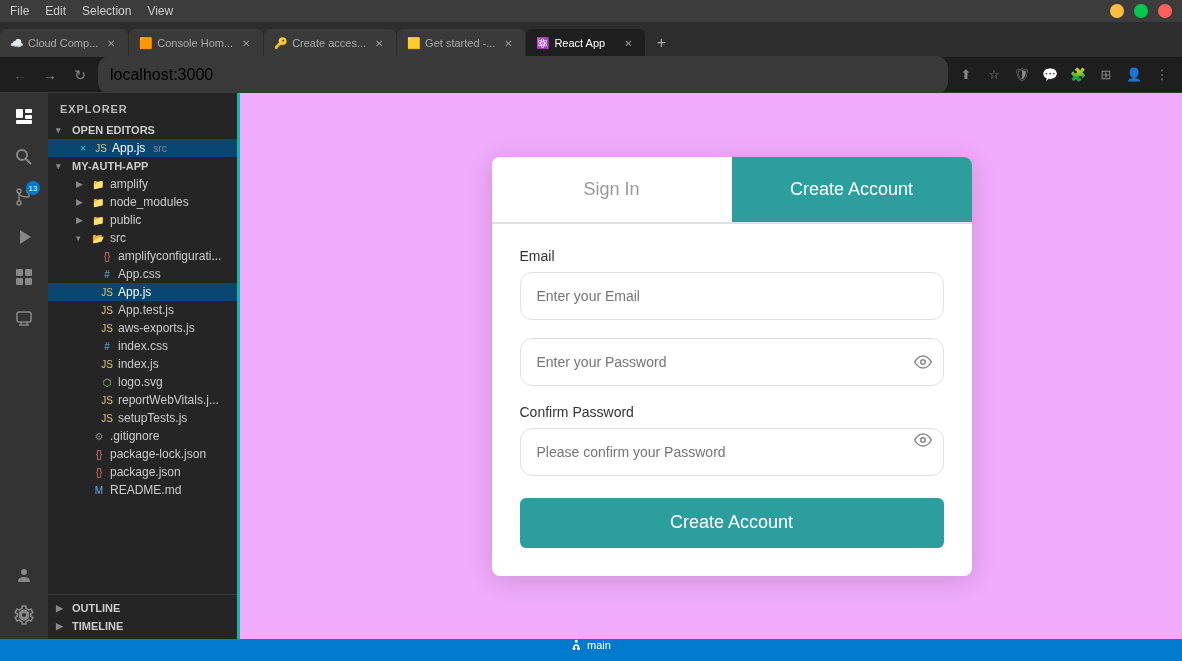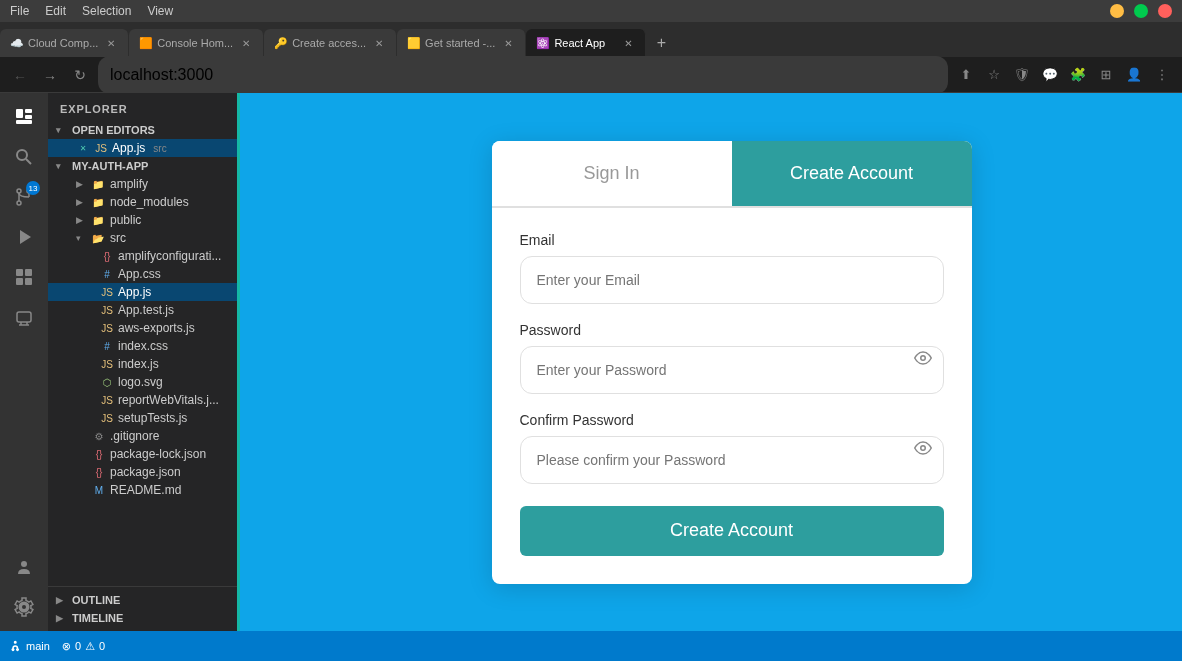--- a/index.html
+++ b/index.html
@@ -170,21 +170,21 @@
     .file-icon.css { color: #61afef; }
     .file-icon.json { color: #e06c75; }
     .file-icon.svg { color: #98c379; }
     .file-icon.gitignore { color: #888; }
     .file-icon.folder { color: #dcb862; }
     .file-icon.close-dot { color: #4ec9b0; font-size: 8px; }
 
     
     .browser-content {
       flex: 1;
-      background: #0ea5e9;
+      background: #f0abfc;
       display: flex;
       align-items: center;
       justify-content: center;
       overflow: hidden;
       padding-left: 41px;
     }
 
     
     .auth-card {
       background: white;
@@ -256,27 +256,28 @@
       border: none;
       border-radius: 6px;
       font-size: 18px;
       font-weight: 500;
       cursor: pointer;
       margin-top: 4px;
     }
 
     
     .status-bar {
-      height: 30px;
+      height: 22px;
       background: #007acc;
       display: flex;
       align-items: center;
       padding: 0 10px;
       gap: 12px;
       flex-shrink: 0;
+      flex-direction: column;
     }
     .status-item { font-size: 11px; color: #fff; display: flex; align-items: center; gap: 4px; }
   </style>
 </head>
 <body>
 
 <div class="title-bar">
   <div class="title-bar-left">
     <div class="title-bar-menu">
       <span>File</span>
@@ -539,21 +540,20 @@
 
       <div class="auth-body">
         
         <div class="field-wrapper">
           <div class="field-label">Email</div>
           <input class="field-input" type="email" placeholder="Enter your Email" style="">
         </div>
 
         
         <div class="field-wrapper">
-          <div class="field-label">Password</div>
           <input class="field-input" type="password" style="padding-right: 44px;" placeholder="Enter your Password">
           <button class="eye-btn">
             <svg width="18" height="18" viewBox="0 0 24 24" fill="none" stroke="currentColor" stroke-width="2">
                 <path d="M1 12s4-8 11-8 11 8 11 8-4 8-11 8-11-8-11-8z"></path>
                 <circle cx="12" cy="12" r="3"></circle>
               </svg>
           </button>
         </div>
 
         

